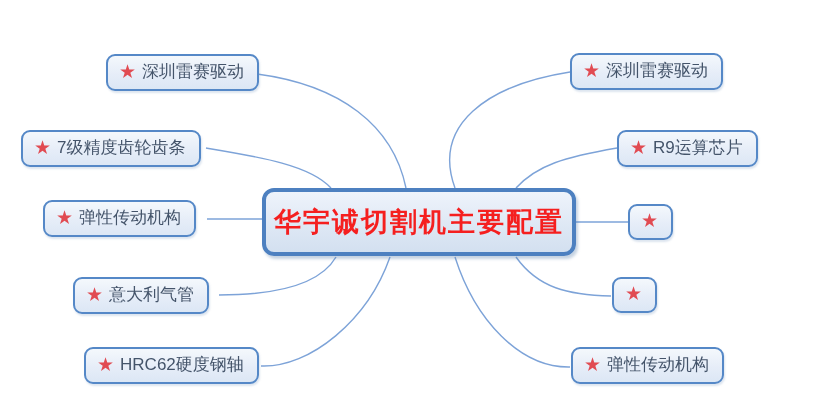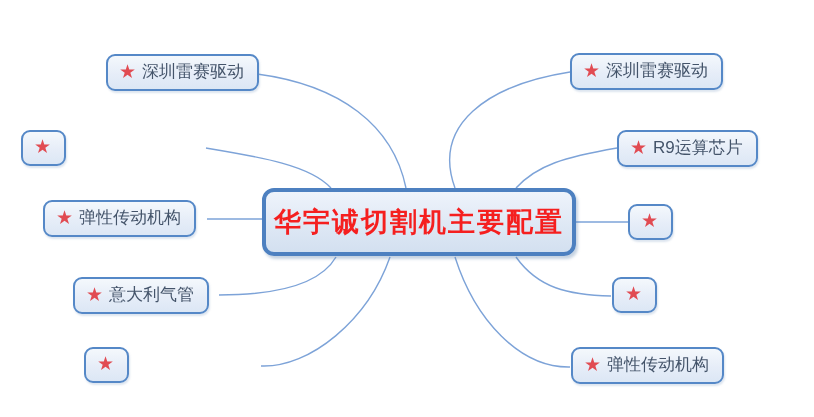--- a/index.html
+++ b/index.html
@@ -104,31 +104,33 @@
   <div class="center-node">
     <span class="label">华宇诚切割机主要配置</span>
   </div>
 
   <div class="topic-node n-l0">
     <span class="star">★</span>
     <span class="label">深圳雷赛驱动</span>
   </div>
   <div class="topic-node n-l1">
     <span class="star">★</span>
+    <span class="label">7级精度齿轮齿条</span>
   </div>
   <div class="topic-node n-l2">
     <span class="star">★</span>
     <span class="label">弹性传动机构</span>
   </div>
   <div class="topic-node n-l3">
     <span class="star">★</span>
     <span class="label">意大利气管</span>
   </div>
   <div class="topic-node n-l4">
     <span class="star">★</span>
+    <span class="label">HRC62硬度钢轴</span>
   </div>
 
   <div class="topic-node n-r0">
     <span class="star">★</span>
     <span class="label">深圳雷赛驱动</span>
   </div>
   <div class="topic-node n-r1">
     <span class="star">★</span>
     <span class="label">R9运算芯片</span>
   </div>

